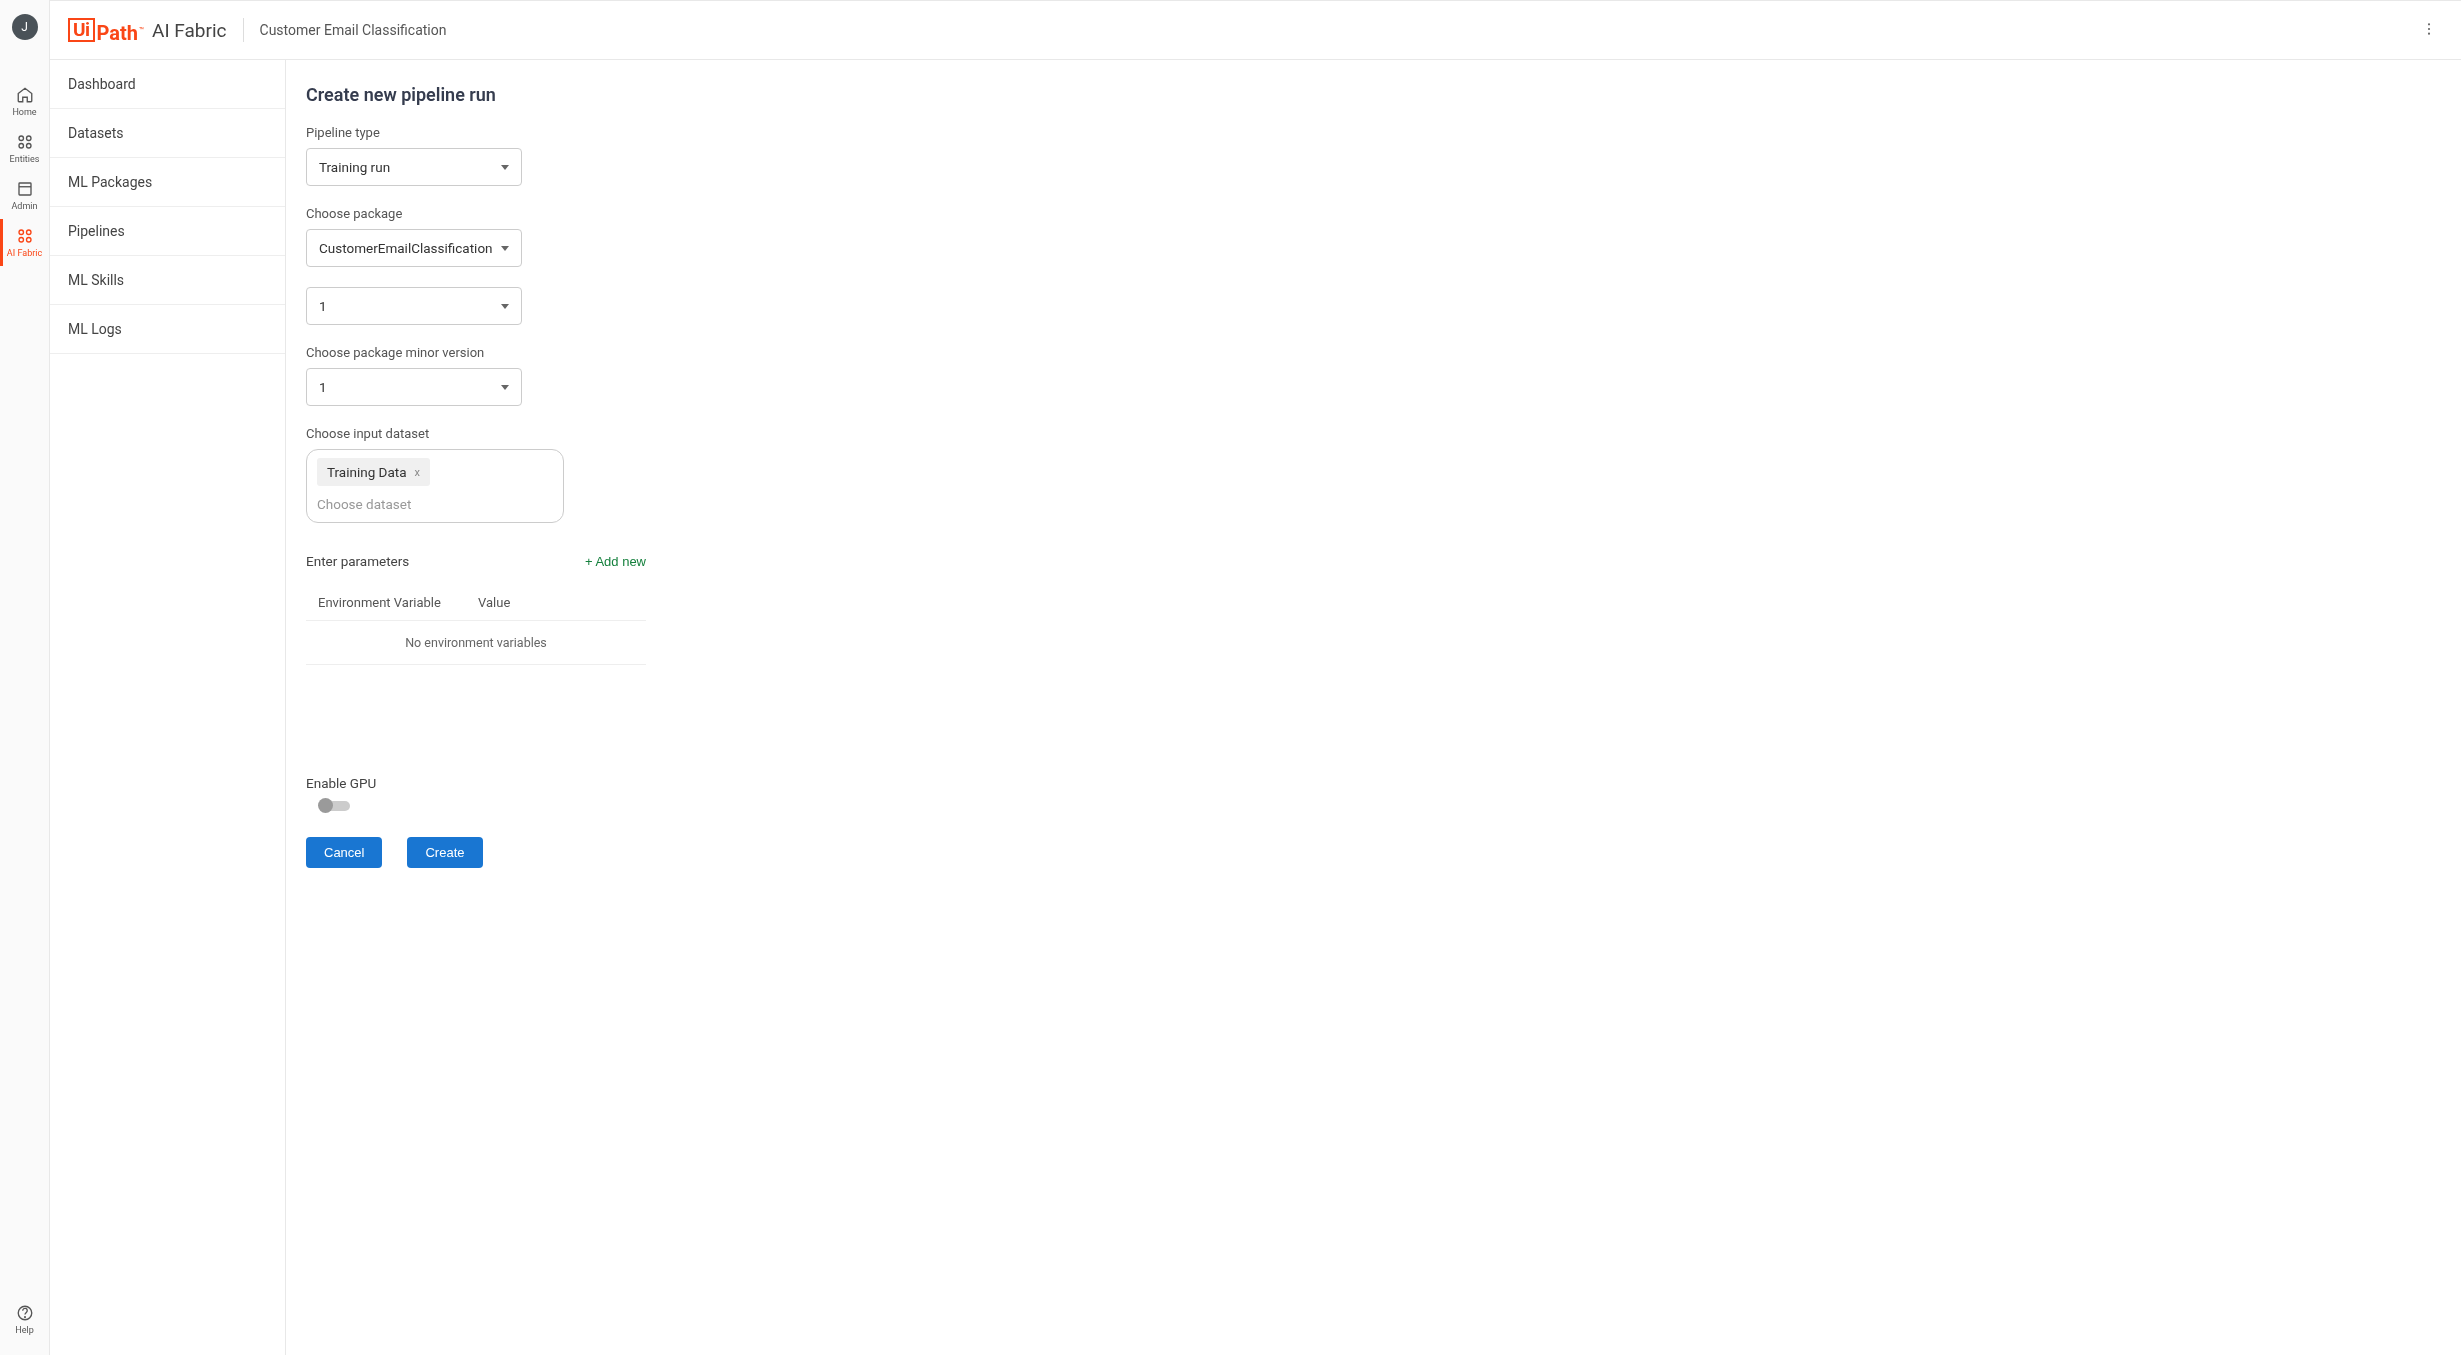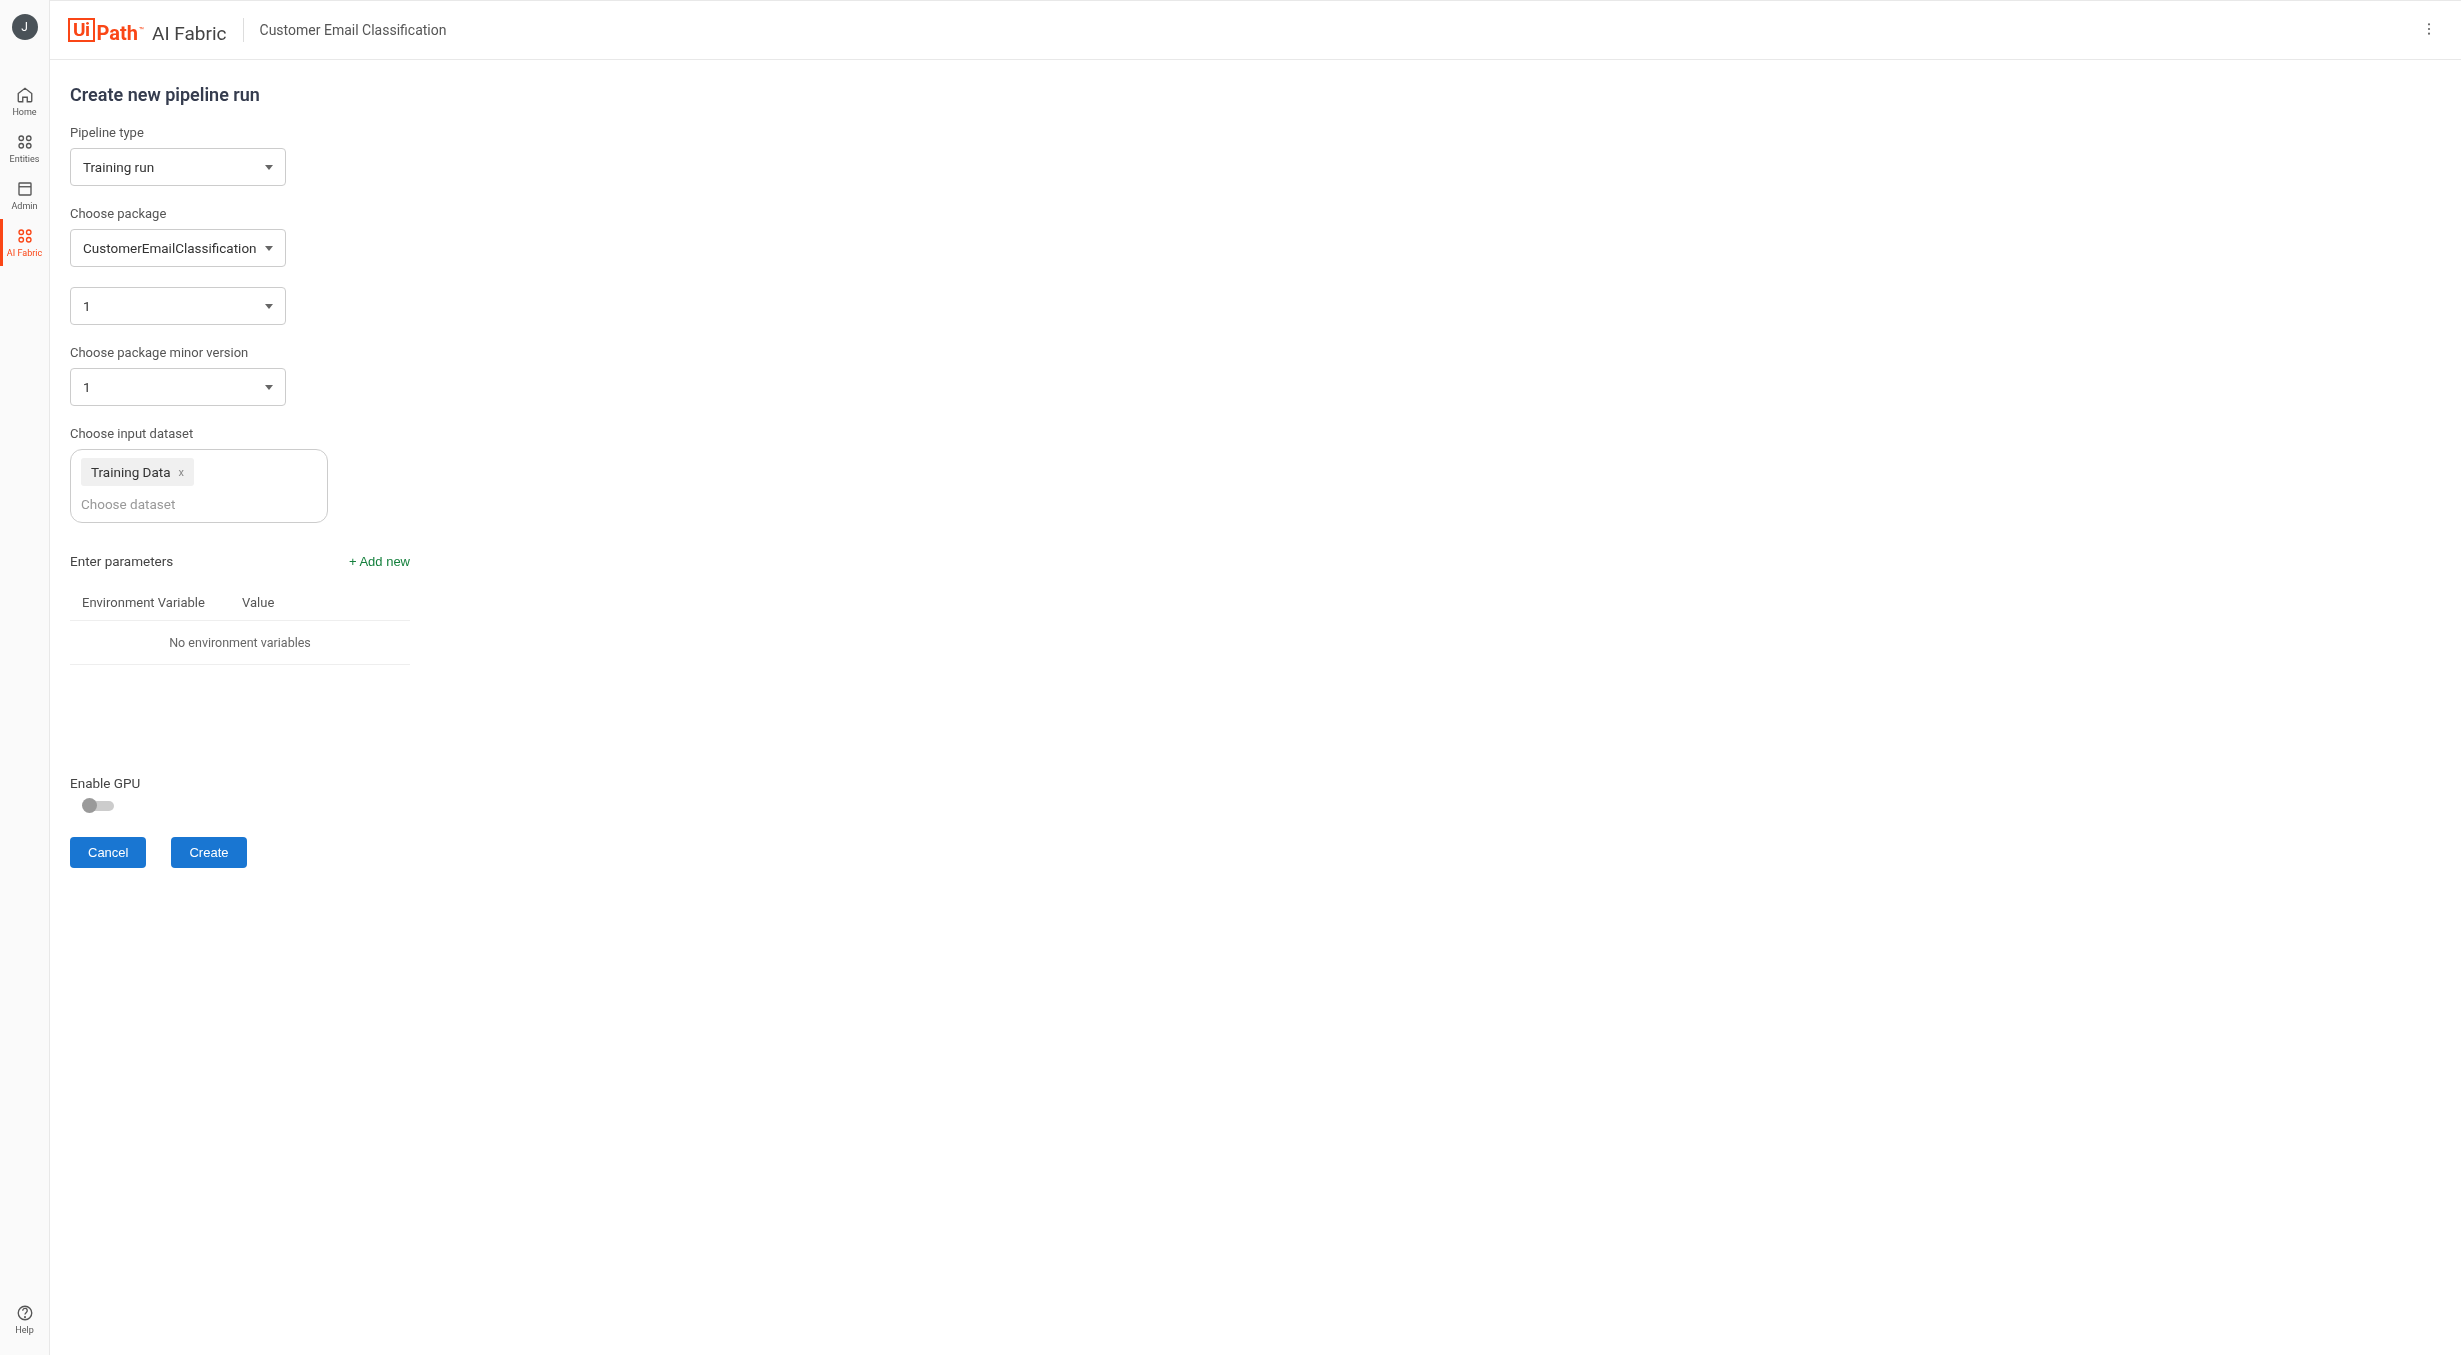--- a/index.html
+++ b/index.html
@@ -68,21 +68,21 @@
       height: 60px;
       background: #fff;
       border-bottom: 1px solid #e8e8e8;
       border-top: 1px solid #e8e8e8;
       display: flex;
       align-items: center;
       padding: 0 18px;
       justify-content: space-between;
     }
     .topbar-left { display: flex; align-items: center; }
-    .brand { display: flex; align-items: flex-end; }
+    .brand { display: flex; align-items: center; }
     .brand-logo {
       display: inline-flex;
       align-items: center;
       font-weight: 400;
     }
     .ui-box {
       color: #fa4616;
       font-weight: 700;
       font-size: 19px;
       border: 2.5px solid #fa4616;
@@ -347,20 +347,28 @@
         <svg width="16" height="16" viewBox="0 0 24 24" fill="currentColor">
             <circle cx="12" cy="5" r="1.6"></circle>
             <circle cx="12" cy="12" r="1.6"></circle>
             <circle cx="12" cy="19" r="1.6"></circle>
           </svg>
       </button>
     </div>
 
     <div class="body">
 
+      <div class="sidebar">
+        <div class="sidebar-item">Dashboard</div>
+        <div class="sidebar-item">Datasets</div>
+        <div class="sidebar-item">ML Packages</div>
+        <div class="sidebar-item">Pipelines</div>
+        <div class="sidebar-item">ML Skills</div>
+        <div class="sidebar-item">ML Logs</div>
+      </div>
 
       <div class="content">
         <h2 class="page-title">Create new pipeline run</h2>
 
         <div class="field-group">
           <label class="field-label">Pipeline type</label>
           <div class="dropdown">
             <span>Training run</span>
             <span class="caret"></span>
           </div>

